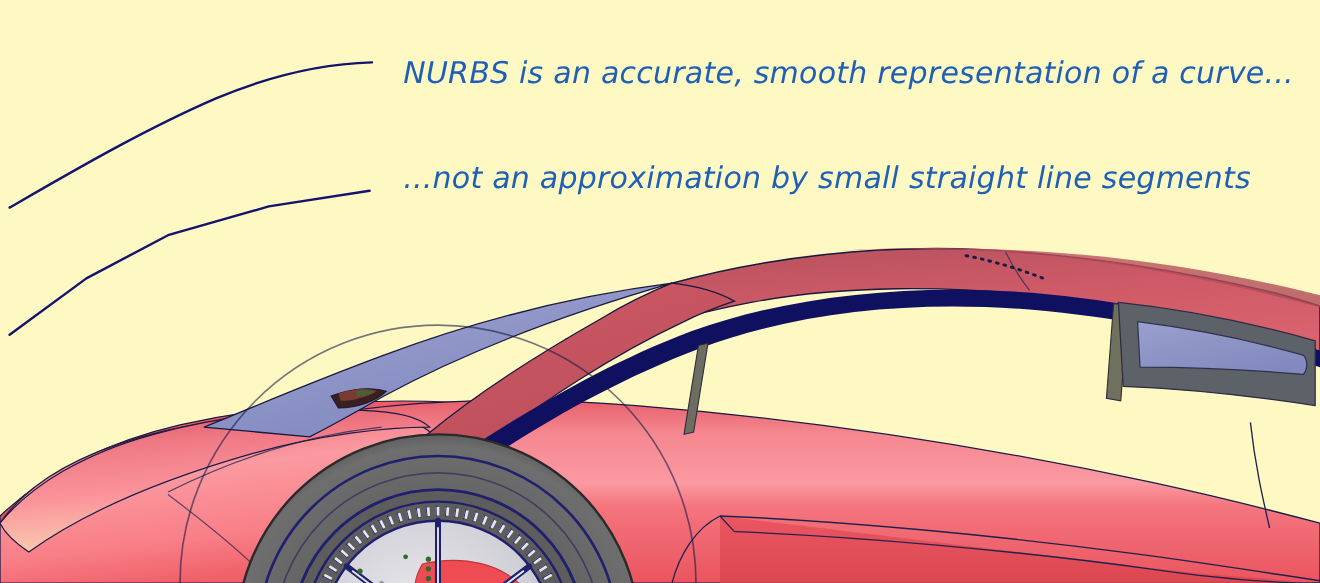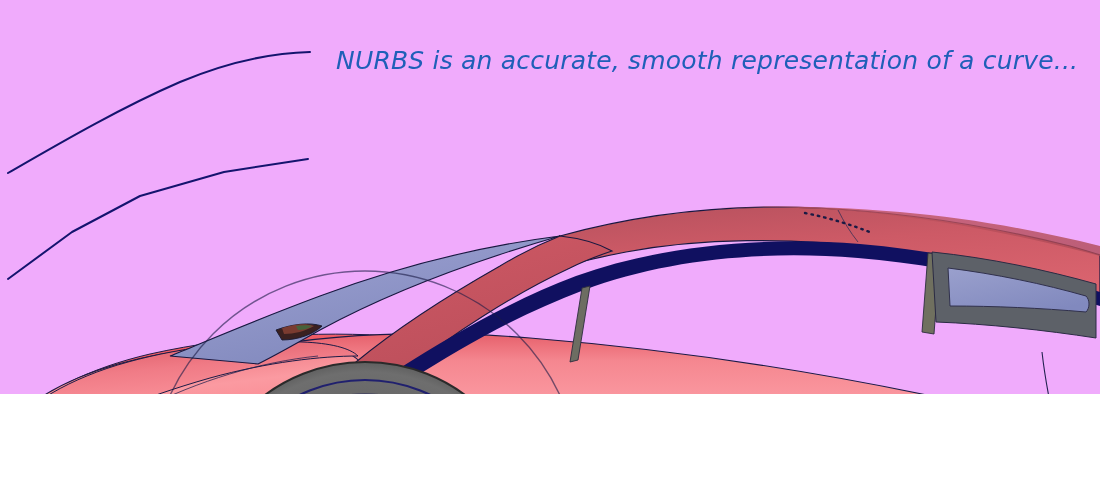--- a/index.html
+++ b/index.html
@@ -7,22 +7,22 @@
     margin: 0;
     padding: 0;
     background: #ffffff;
   }
   body {
     font-family: "DejaVu Sans", sans-serif;
   }
   #stage {
     position: relative;
     width: 1100px;
-    height: 394px;
-    background: #f0abfc;
+    height: 486px;
+    background: #fef9c3;
     overflow: hidden;
   }
   #scene {
     position: absolute;
     left: 0;
     top: 0;
     width: 1100px;
     height: 486px;
     display: block;
   }
@@ -343,14 +343,15 @@
       <g>
         <path d="M 8,173 C 60,143 120,108 180,82 C 230,61 272,53 310,52" fill="none" stroke="#14146e" stroke-width="2" stroke-linecap="round"></path>
         <path d="M 8,279 L 72,232 L 140,196 L 224,172 L 308,159" fill="none" stroke="#14146e" stroke-width="2" stroke-linecap="round" stroke-linejoin="round"></path>
       </g>
 
     </g>
   </svg>
 
   <div class="callout-text" id="text-line-1">NURBS is an accurate, smooth representation of a curve...</div>
 
+  <div class="callout-text" id="text-line-2">...not an approximation by small straight line segments</div>
 
 </div>
 
 </body></html>

